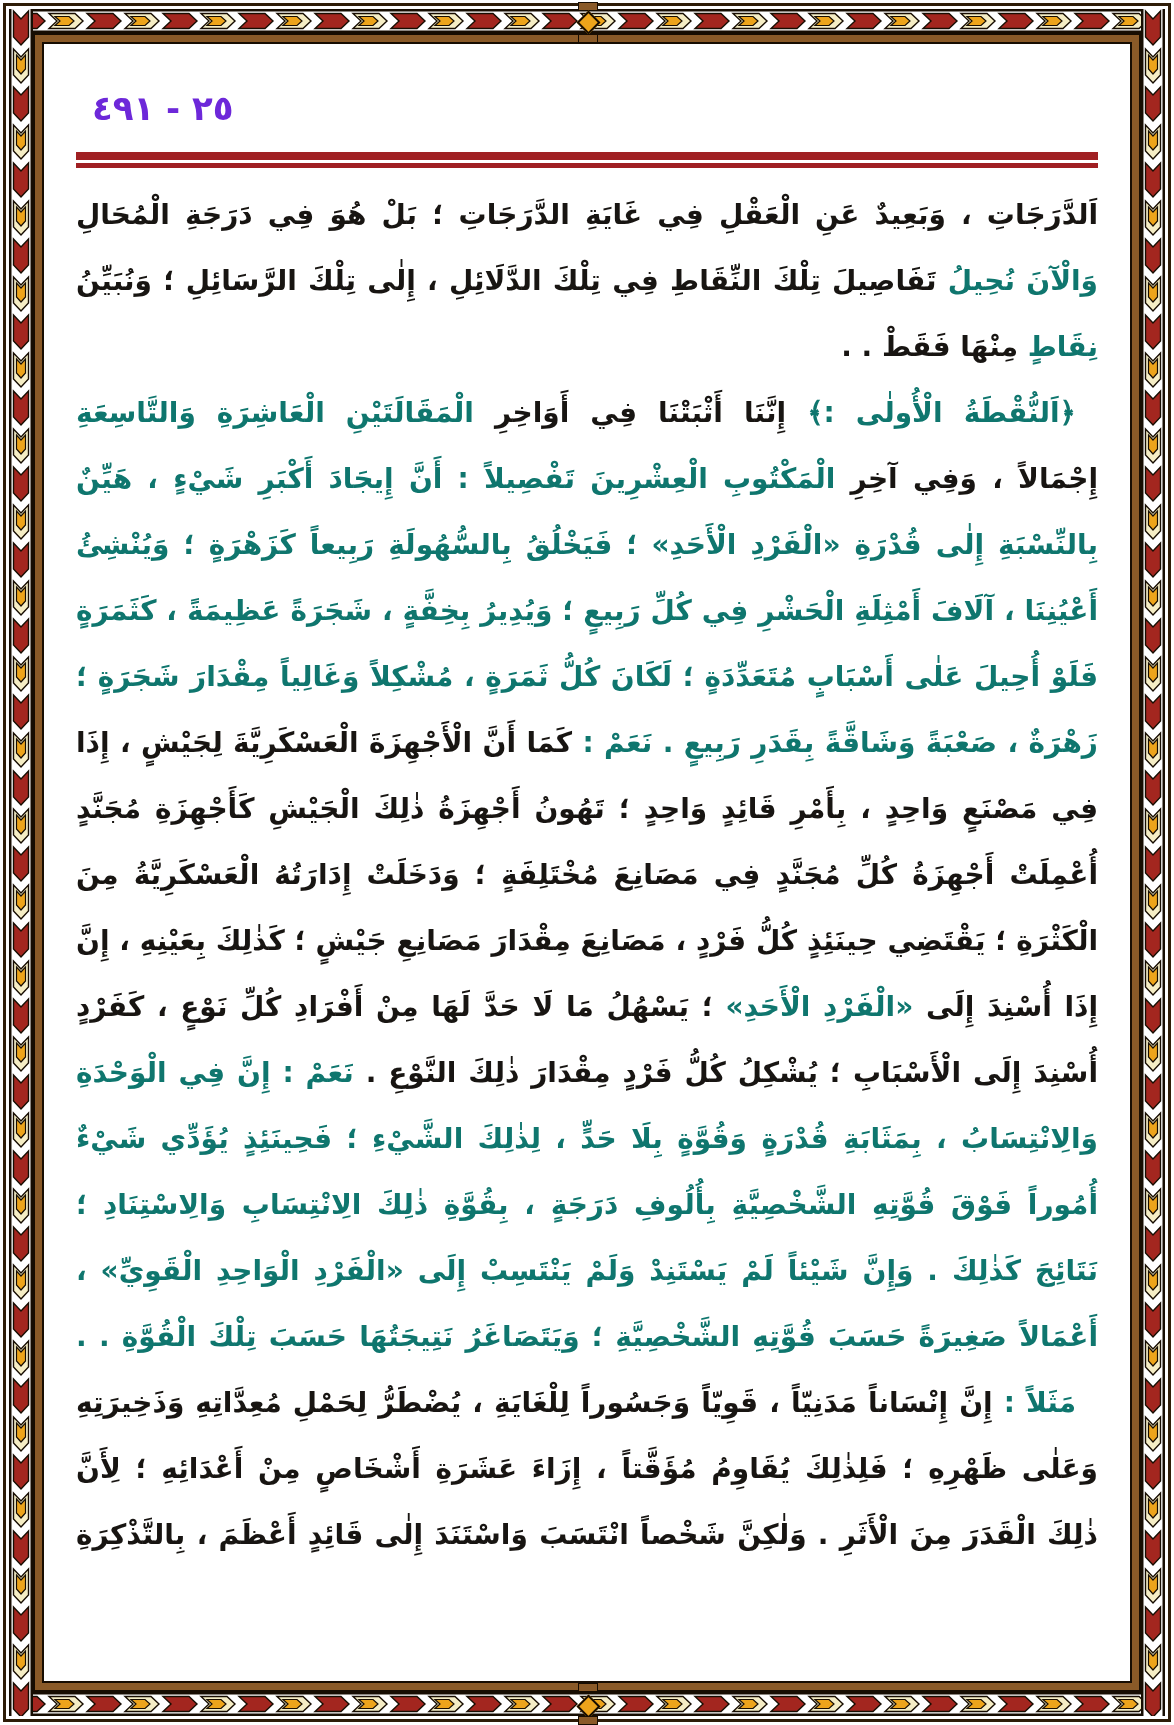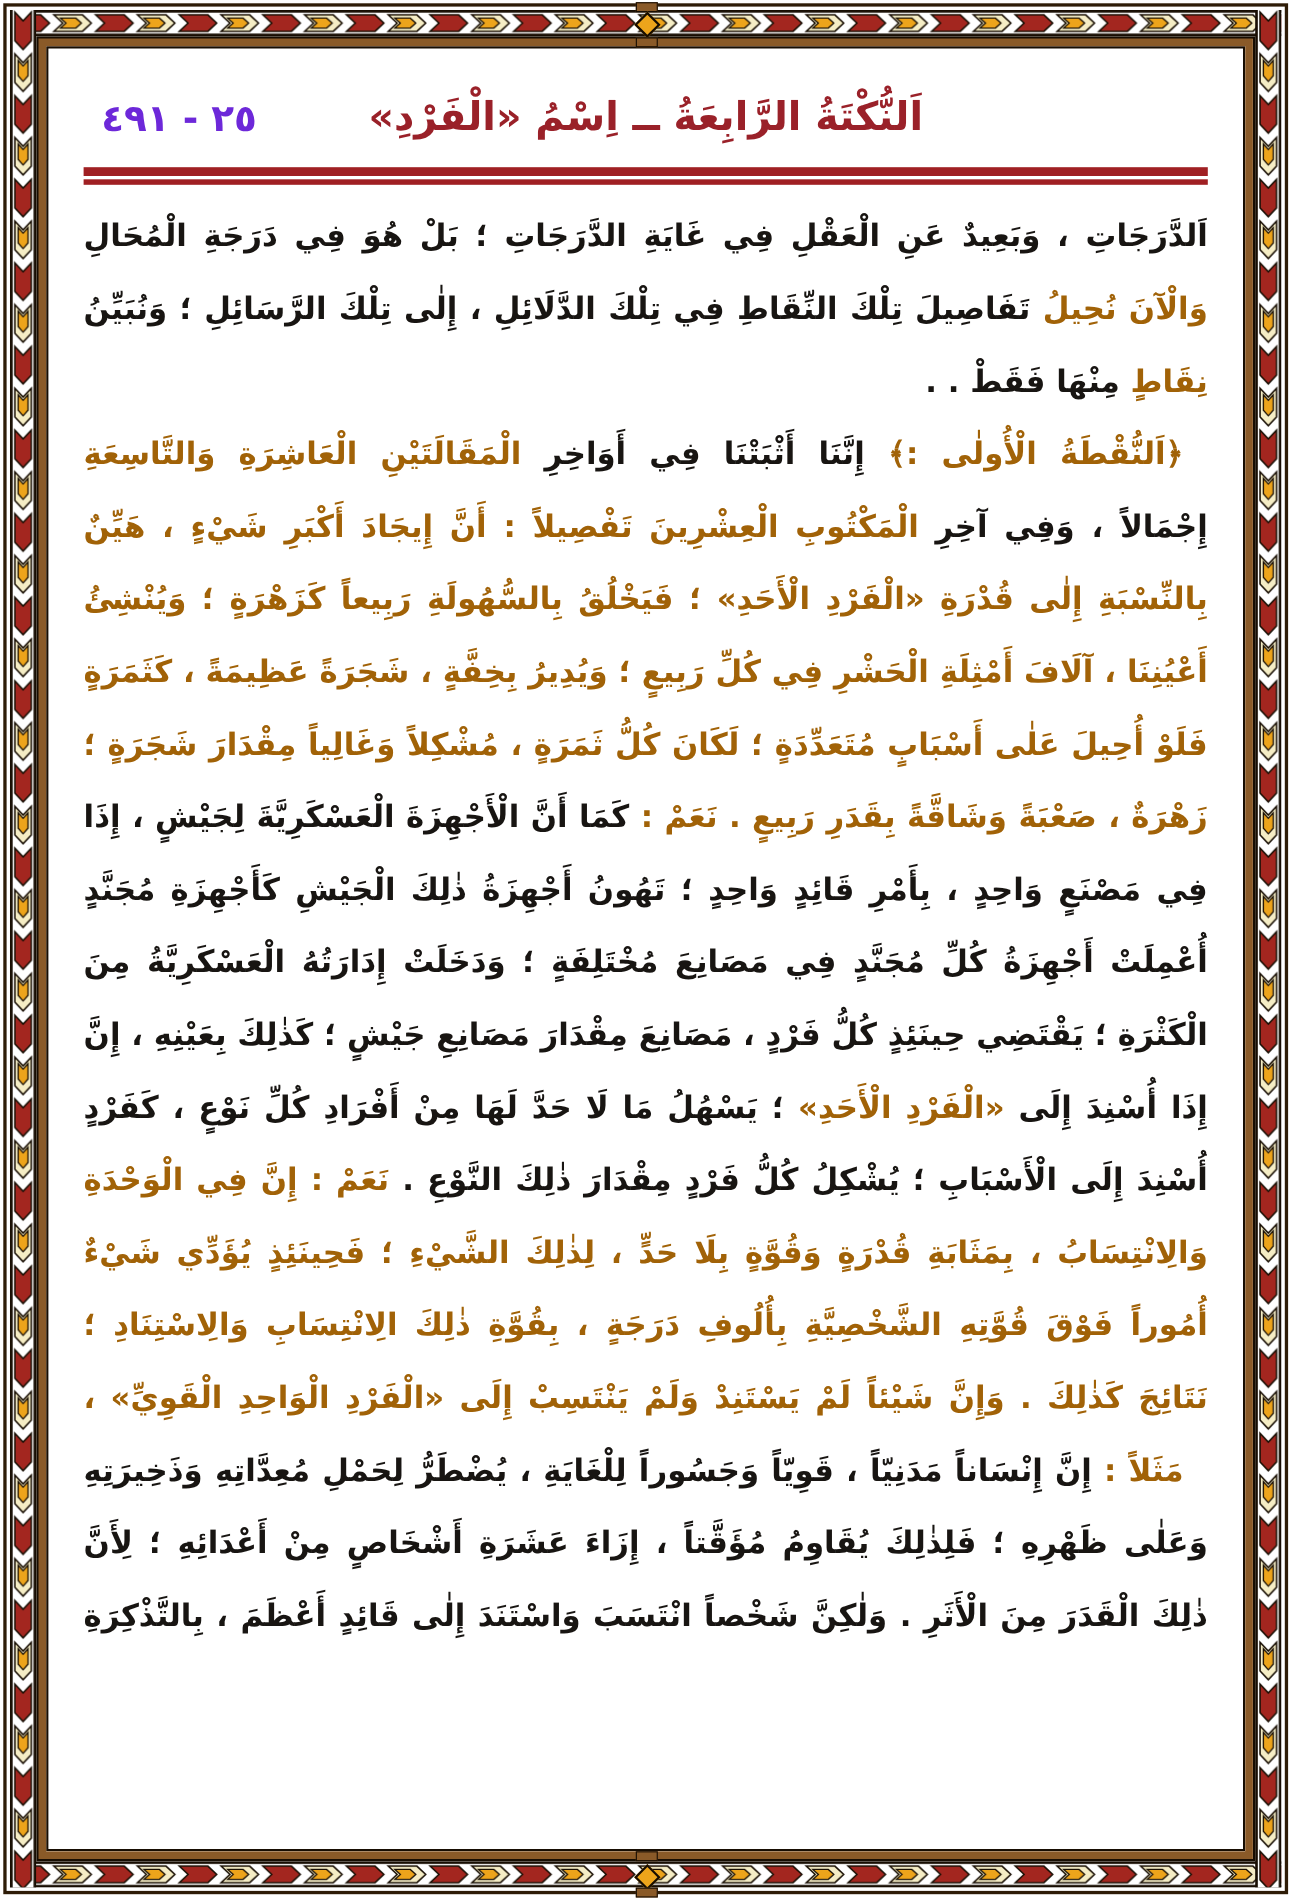--- a/index.html
+++ b/index.html
@@ -36,21 +36,21 @@
   .rule{margin-top:14px;}
   .rule .bar1{height:8px;background:#a02023;}
   .rule .bar2{height:5px;background:#a02023;margin-top:3px;}
   .body-lines{margin-top:14px;font-size:28px;font-weight:bold;color:#181512;}
   .line{
     height:66px;line-height:66px;overflow:hidden;
     text-align:justify;text-align-last:justify;
   }
   .line.short{text-align:center;text-align-last:right;}
   .line.indent{padding-right:22px;}
-  .red{color:#a16207;}
+  .red{color:#0f766e;}
   .black{color:#181512;}
 </style>
 </head>
 <body>
 
 <svg class="defs-holder" aria-hidden="true">
   <defs>
     <g id="tileG">
       <rect x="0" y="0" width="76" height="24" fill="#ffffff"></rect>
       <rect x="0" y="0" width="76" height="2.5" fill="#170d02"></rect>
@@ -86,21 +86,20 @@
 <div class="tab" style="top:2px"></div>
 <div class="diamond" style="top:14px"></div>
 <div class="tab" style="top:34px"></div>
 <div class="tab" style="top:1683px"></div>
 <div class="diamond" style="top:1698px"></div>
 <div class="tab" style="top:1716px"></div>
 
 <div class="content">
   <div class="header">
     <div class="page-label">٢٥ - ٤٩١</div>
-    <div class="title">اَلنُّكْتَةُ الرَّابِعَةُ ــ اِسْمُ «الْفَرْدِ»</div>
   </div>
   <div class="rule">
     <div class="bar1"></div>
     <div class="bar2"></div>
   </div>
   <div class="body-lines">
       <div class="line"><span class="black">اَلدَّرَجَاتِ ، وَبَعِيدٌ عَنِ الْعَقْلِ فِي غَايَةِ الدَّرَجَاتِ ؛ بَلْ هُوَ فِي دَرَجَةِ الْمُحَالِ وَالْمُمْتَنَعِ . .</span></div>
       <div class="line"><span class="red">وَالْآنَ نُحِيلُ </span><span class="black">تَفَاصِيلَ تِلْكَ النِّقَاطِ فِي تِلْكَ الدَّلَائِلِ ، إِلٰى تِلْكَ الرَّسَائِلِ ؛ وَنُبَيِّنُ هٰهُنَا </span></div>
       <div class="line short"><span class="red">نِقَاطٍ </span><span class="black">مِنْهَا فَقَطْ . .</span></div>
       <div class="line indent"><span class="red">﴿اَلنُّقْطَةُ الْأُولٰى :﴾ </span><span class="black">إِنَّنَا أَثْبَتْنَا فِي أَوَاخِرِ </span><span class="red">الْمَقَالَتَيْنِ الْعَاشِرَةِ وَالتَّاسِعَةِ وَالْعِشْرِينَ</span></div>
@@ -110,17 +109,18 @@
       <div class="line"><span class="red">فَلَوْ أُحِيلَ عَلٰى أَسْبَابٍ مُتَعَدِّدَةٍ ؛ لَكَانَ كُلُّ ثَمَرَةٍ ، مُشْكِلاً وَغَالِياً مِقْدَارَ شَجَرَةٍ ؛ وَكَانَتْ</span></div>
       <div class="line"><span class="red">زَهْرَةٌ ، صَعْبَةً وَشَاقَّةً بِقَدَرِ رَبِيعٍ . نَعَمْ : </span><span class="black">كَمَا أَنَّ الْأَجْهِزَةَ الْعَسْكَرِيَّةَ لِجَيْشٍ ، إِذَا أُعْمِلَتْ</span></div>
       <div class="line"><span class="black">فِي مَصْنَعٍ وَاحِدٍ ، بِأَمْرِ قَائِدٍ وَاحِدٍ ؛ تَهُونُ أَجْهِزَةُ ذٰلِكَ الْجَيْشِ كَأَجْهِزَةِ مُجَنَّدٍ وَاحِدٍ ؛ وَإِنْ</span></div>
       <div class="line"><span class="black">أُعْمِلَتْ أَجْهِزَةُ كُلِّ مُجَنَّدٍ فِي مَصَانِعَ مُخْتَلِفَةٍ ؛ وَدَخَلَتْ إِدَارَتُهُ الْعَسْكَرِيَّةُ مِنَ الْوَحْدَةِ ، فِي</span></div>
       <div class="line"><span class="black">الْكَثْرَةِ ؛ يَقْتَضِي حِينَئِذٍ كُلُّ فَرْدٍ ، مَصَانِعَ مِقْدَارَ مَصَانِعِ جَيْشٍ ؛ كَذٰلِكَ بِعَيْنِهِ ، إِنَّ كُلَّ شَيْءٍ</span></div>
       <div class="line"><span class="black">إِذَا أُسْنِدَ إِلَى </span><span class="red">«الْفَرْدِ الْأَحَدِ»</span><span class="black"> ؛ يَسْهُلُ مَا لَا حَدَّ لَهَا مِنْ أَفْرَادِ كُلِّ نَوْعٍ ، كَفَرْدٍ وَاحِدٍ ؛ وَإِنْ</span></div>
       <div class="line"><span class="black">أُسْنِدَ إِلَى الْأَسْبَابِ ؛ يُشْكِلُ كُلُّ فَرْدٍ مِقْدَارَ ذٰلِكَ النَّوْعِ . </span><span class="red">نَعَمْ : إِنَّ فِي الْوَحْدَةِ وَالْفَرْدِيَّةِ</span></div>
       <div class="line"><span class="red">وَالِانْتِسَابُ ، بِمَثَابَةِ قُدْرَةٍ وَقُوَّةٍ بِلَا حَدٍّ ، لِذٰلِكَ الشَّيْءِ ؛ فَحِينَئِذٍ يُؤَدِّي شَيْءٌ صَغِيرٌ ،</span></div>
       <div class="line"><span class="red">أُمُوراً فَوْقَ قُوَّتِهِ الشَّخْصِيَّةِ بِأُلُوفِ دَرَجَةٍ ، بِقُوَّةِ ذٰلِكَ الِانْتِسَابِ وَالِاسْتِنَادِ ؛ وَيُنْتِجُ</span></div>
       <div class="line"><span class="red">نَتَائِجَ كَذٰلِكَ . وَإِنَّ شَيْئاً لَمْ يَسْتَنِدْ وَلَمْ يَنْتَسِبْ إِلَى «الْفَرْدِ الْوَاحِدِ الْقَوِيِّ» ، يَعْمَلُ</span></div>
+      <div class="line"><span class="red">أَعْمَالاً صَغِيرَةً حَسَبَ قُوَّتِهِ الشَّخْصِيَّةِ ؛ وَيَتَصَاغَرُ نَتِيجَتُهَا حَسَبَ تِلْكَ الْقُوَّةِ . .</span></div>
       <div class="line indent"><span class="red">مَثَلاً : </span><span class="black">إِنَّ إِنْسَاناً مَدَنِيّاً ، قَوِيّاً وَجَسُوراً لِلْغَايَةِ ، يُضْطَرُّ لِحَمْلِ مُعِدَّاتِهِ وَذَخِيرَتِهِ مَعَهُ ،</span></div>
       <div class="line"><span class="black">وَعَلٰى ظَهْرِهِ ؛ فَلِذٰلِكَ يُقَاوِمُ مُؤَقَّتاً ، إِزَاءَ عَشَرَةِ أَشْخَاصٍ مِنْ أَعْدَائِهِ ؛ لِأَنَّ قُوَّتَهُ الذَّاتِيَّةَ تُظْهِرُ</span></div>
       <div class="line"><span class="black">ذٰلِكَ الْقَدَرَ مِنَ الْأَثَرِ . وَلٰكِنَّ شَخْصاً انْتَسَبَ وَاسْتَنَدَ إِلٰى قَائِدٍ أَعْظَمَ ، بِالتَّذْكِرَةِ الْعَسْكَرِيَّةِ ،</span></div>
     </div>
 </div>
 
 </body></html>

